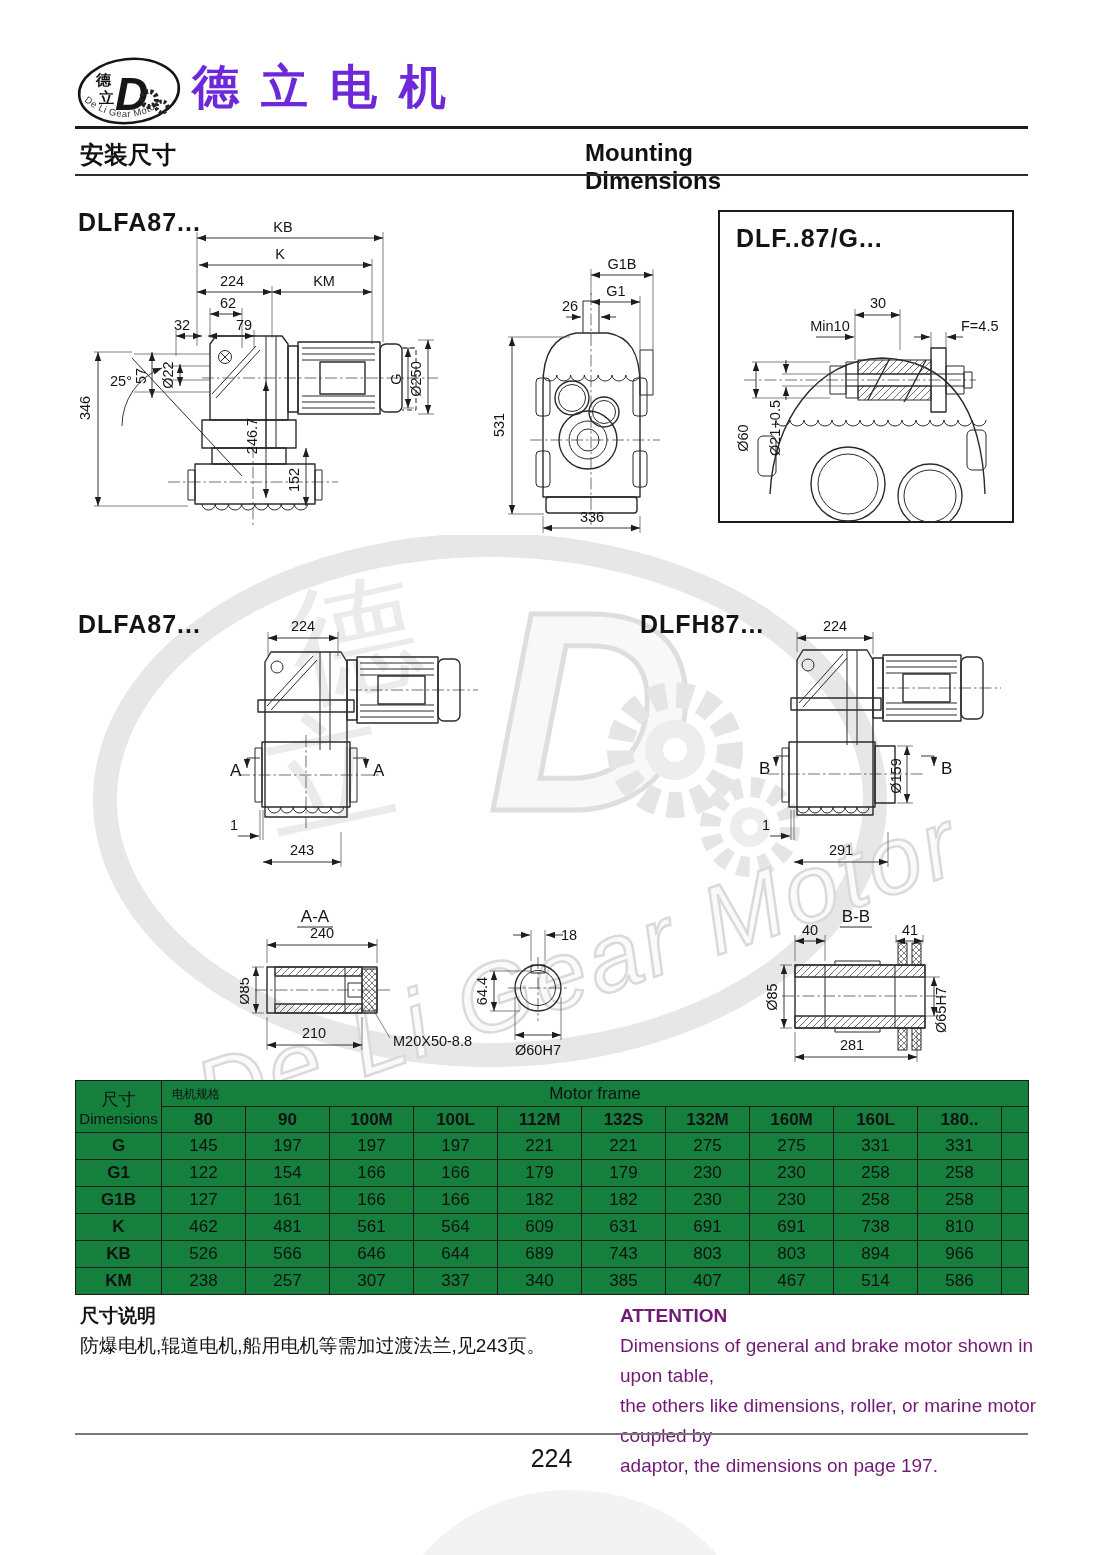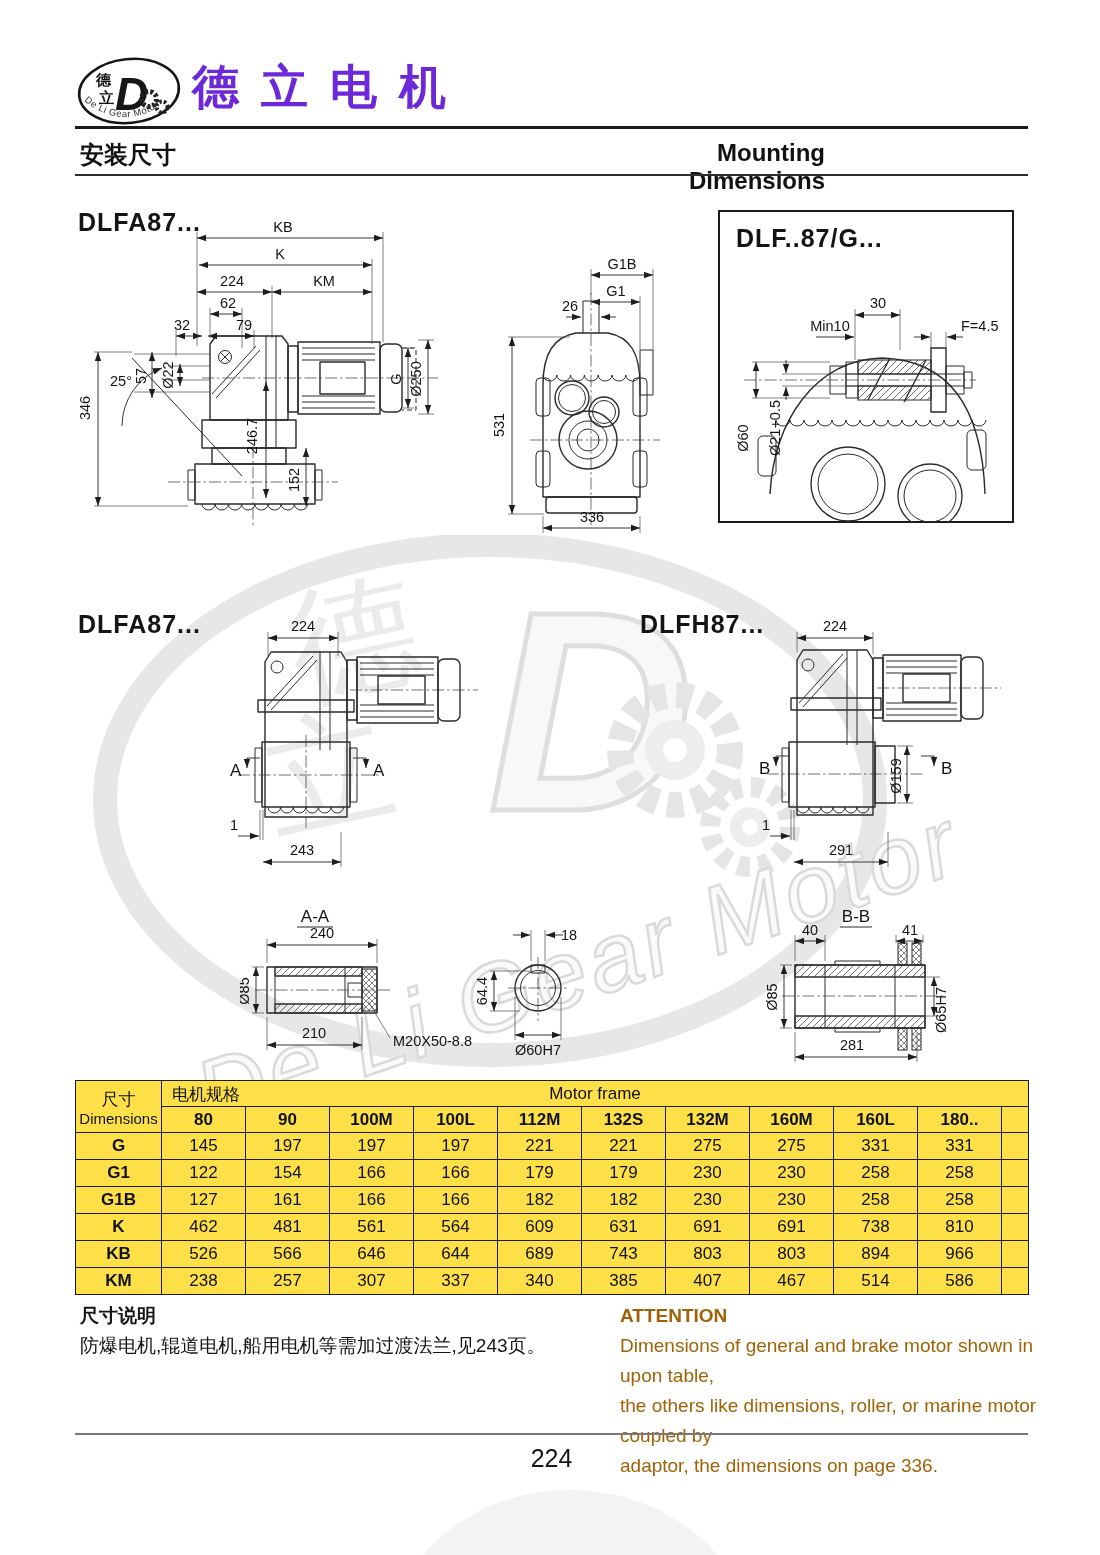--- a/index.html
+++ b/index.html
@@ -3,44 +3,44 @@
 <meta charset="utf-8">
 <style>
   *{margin:0;padding:0;box-sizing:border-box}
   html,body{background:#fff}
   body{font-family:"Liberation Sans","DejaVu Sans",sans-serif;color:#111}
   .page{position:relative;width:1100px;height:1555px;background:#fff;overflow:hidden}
   .abs{position:absolute}
   .rule{position:absolute;background:#1c1c1c}
   .brand-title{position:absolute;left:192px;top:56px;font-size:47px;font-weight:700;letter-spacing:22px;color:#6d28d9}
   .section-cn{position:absolute;left:80px;top:139px;font-size:24px;font-weight:700}
-  .section-en{position:absolute;left:585px;top:139px;width:240px;font-size:24px;font-weight:700;text-align:right}
+  .section-en{position:absolute;left:585px;top:139px;width:240px;font-size:24px;font-weight:700;text-align:left}
   .model-label{position:absolute;font-size:25px;font-weight:700;letter-spacing:1px;color:#141414}
   .detail-box{position:absolute;left:718px;top:210px;width:296px;height:313px;border:2px solid #1a1a1a;background:transparent}
   svg text{font-family:"Liberation Sans","DejaVu Sans",sans-serif}
   .dt{font-size:14.5px;fill:#141414}
   .dtb{font-size:17px;fill:#141414}
   .out{fill:none;stroke:#2b2b2b;stroke-width:1.4;stroke-linejoin:round}
   .out2{fill:none;stroke:#2b2b2b;stroke-width:1;stroke-linejoin:round}
   .dim{stroke:#222;stroke-width:.9;fill:none}
   .ext{stroke:#3a3a3a;stroke-width:.65;fill:none}
   .cl{stroke:#333;stroke-width:.7;stroke-dasharray:12 3 2.5 3;fill:none}
   .hrect{stroke:#2b2b2b;stroke-width:1}
-  .dims-table{position:absolute;left:75px;top:1080px;border-collapse:collapse;background:#fde047;table-layout:fixed}
+  .dims-table{position:absolute;left:75px;top:1080px;border-collapse:collapse;background:#15803d;table-layout:fixed}
   .dims-table th,.dims-table td{border:1.5px solid #1b1b1b;text-align:center;font-size:17px;padding:0;height:27px;font-weight:400;overflow:hidden}
   .dims-table thead th{height:26px}
   .cell-dim .dim-cn{font-size:17px;line-height:20px;padding-top:3px}
   .cell-dim .dim-en{font-size:15px;line-height:17px}
   .cell-motor{position:relative}
-  .cell-motor .motor-cn{position:absolute;left:10px;top:50%;transform:translateY(-50%);font-size:17px}
+  .cell-motor .motor-cn{position:absolute;left:10px;top:50%;transform:translateY(-50%);font-size:12px}
   .cell-motor .motor-en{font-size:17px}
   .cell-col{font-weight:700 !important}
   .cell-label{font-weight:700 !important}
   .notes-cn{position:absolute;left:80px;top:1301px;width:510px;font-size:19px;line-height:30px;color:#141414}
-  .notes-en{position:absolute;left:620px;top:1301px;width:430px;font-size:19px;line-height:30px;color:#a16207}
+  .notes-en{position:absolute;left:620px;top:1301px;width:430px;font-size:19px;line-height:30px;color:#701a75}
   .notes-title{font-weight:700}
   .notes-en .notes-title{font-weight:700}
   .bottom-rule{position:absolute;left:75px;top:1433px;width:953px;height:2px;background:#787878}
   .page-number{position:absolute;left:75px;top:1444px;width:953px;text-align:center;font-size:25px;color:#161616}
 </style>
 </head>
 <body>
 
 <svg width="0" height="0" style="position:absolute" aria-hidden="true">
   <defs>
@@ -576,19 +576,19 @@
     </table>
 
   <div class="notes-cn">
     <div class="notes-title">尺寸说明</div>
     <div>防爆电机,辊道电机,船用电机等需加过渡法兰,见243页。</div>
   </div>
   <div class="notes-en">
     <div class="notes-title">ATTENTION</div>
     <div>Dimensions of general and brake motor shown in upon table,</div>
     <div>the others like dimensions, roller, or marine motor coupled by</div>
-    <div>adaptor, the dimensions on page 336.</div>
+    <div>adaptor, the dimensions on page 197.</div>
   </div>
 
   <div class="bottom-rule"></div>
   <div class="page-number">224</div>
 
 </div>
 
 </body></html>

